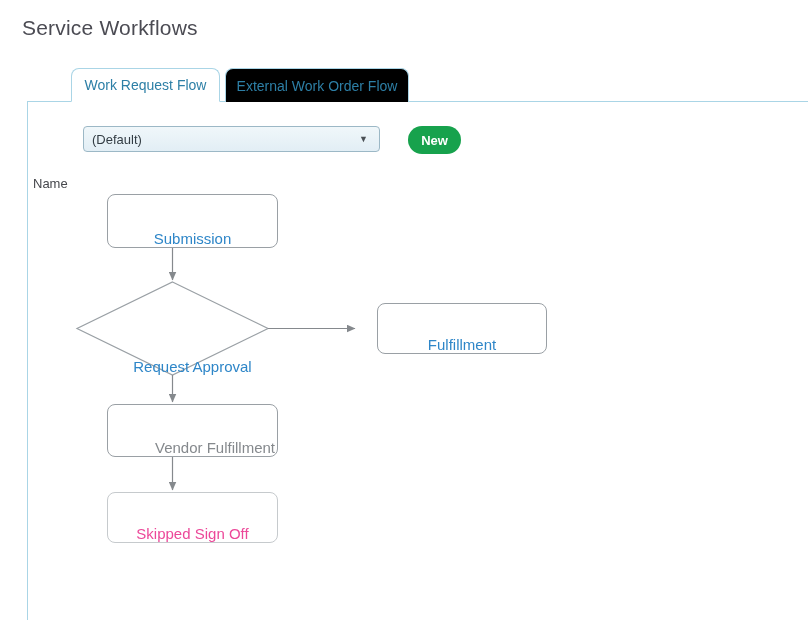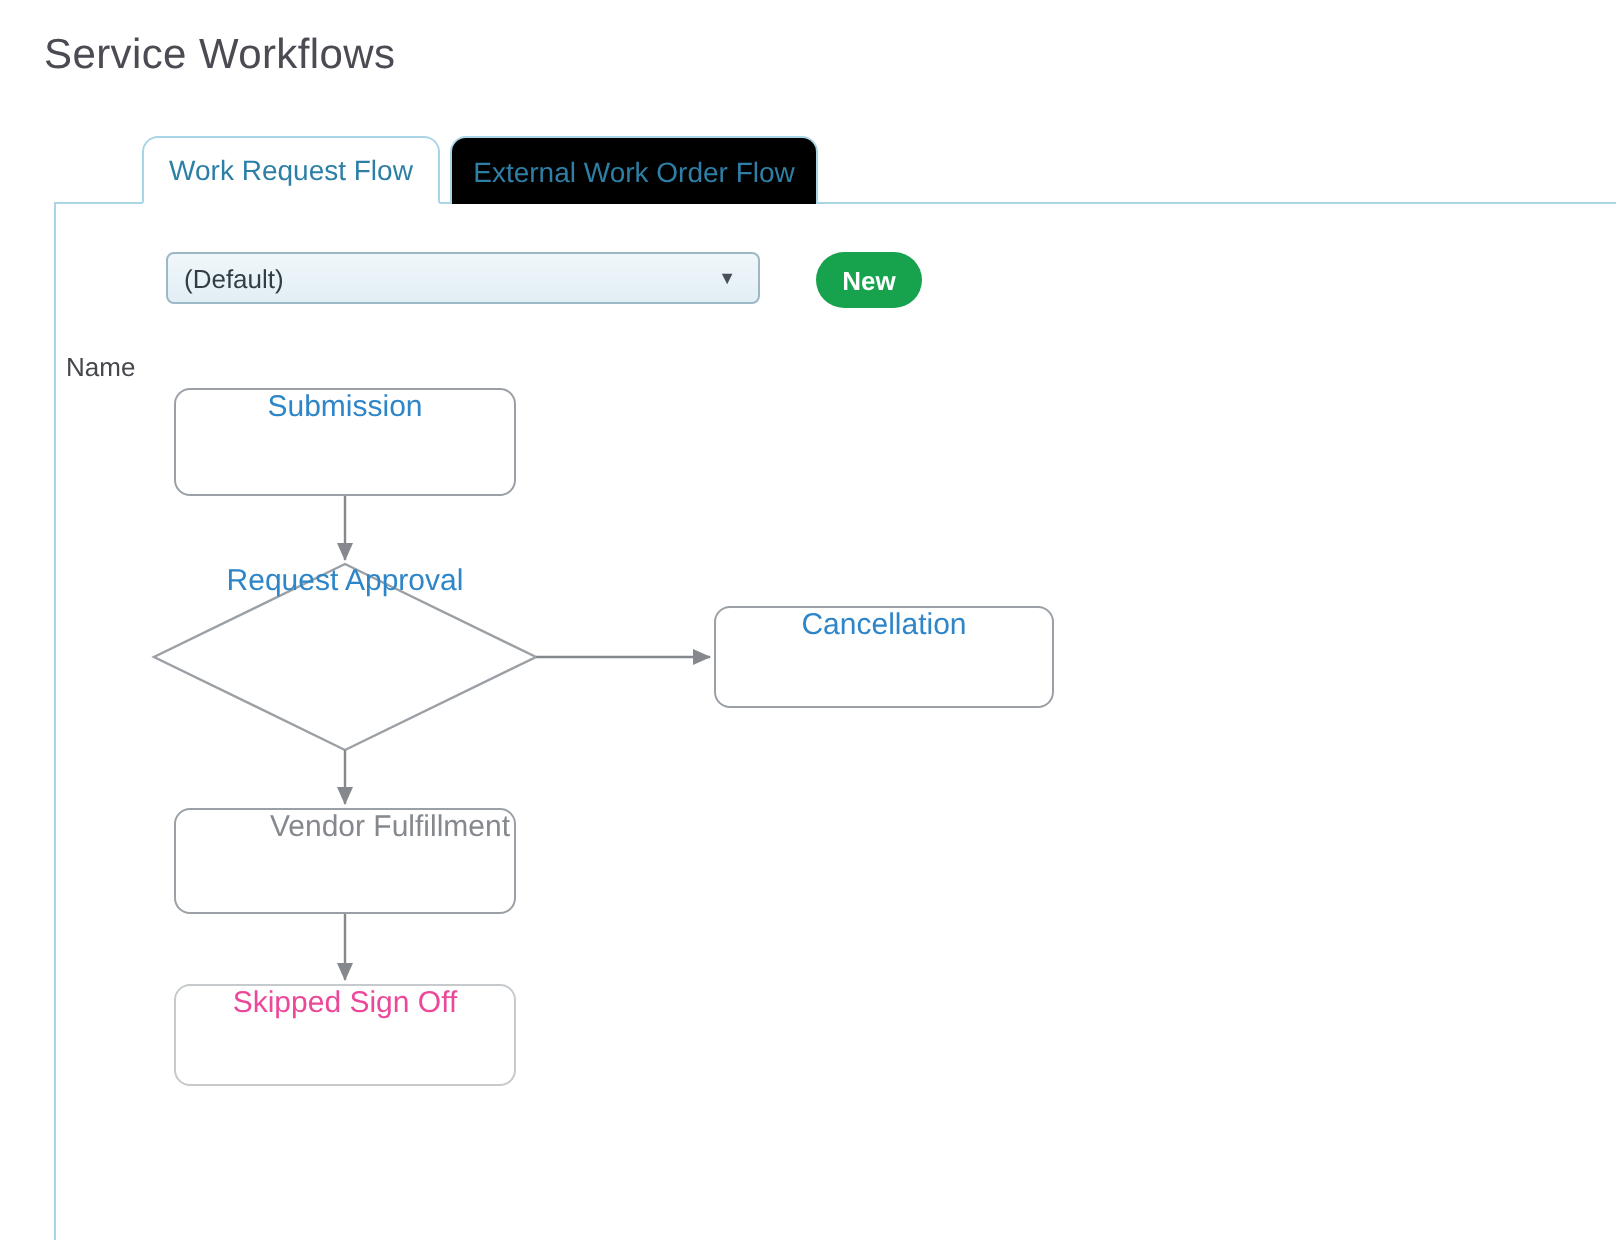--- a/index.html
+++ b/index.html
@@ -64,23 +64,24 @@
     font-family:"Liberation Sans", sans-serif;
     display:flex; align-items:center; justify-content:center;
     cursor:pointer;
   }
 
   
   .flow-svg { position:absolute; left:0; top:0; width:808px; height:630px; pointer-events:none; }
 
   .node {
     position:absolute;
-    display:flex; align-items:flex-start; justify-content:center;
+    display:flex; align-items:flex-end; justify-content:center;
     font-size:15px; text-align:center; cursor:pointer;
     background:#ffffff;
+    margin-left:20px;
   }
   .node.box { border:1px solid #9aa0a5; border-radius:8px; }
   .node.blue { color:#2e86c8; }
   .node.gray { color:#85898d;padding-left:45px; }
   .node.faded { color:#ec4899; border-color:#c6cacd; }
 
   .node-submission   { left:87px;  top:194px; width:171px; height:54px; }
   .node-cancellation { left:357px; top:303px; width:170px; height:51px; }
   .node-vendor       { left:87px;  top:404px; width:171px; height:53px; }
   .node-skipped      { left:87px;  top:492px; width:171px; height:51px; }
@@ -131,21 +132,21 @@
 
 <div class="node box blue node-submission">
     <span>Submission</span>
   </div>
 
 <div class="node blue node-diamond-label">
     <span>Request Approval</span>
   </div>
 
 <div class="node box blue node-cancellation">
-    <span>Cancellation</span>
+    <span>Fulfillment</span>
   </div>
 
 <div class="node box gray node-vendor">
     <span>Vendor Fulfillment</span>
   </div>
 
 <div class="node box faded node-skipped">
     <span>Skipped Sign Off</span>
   </div>
 

